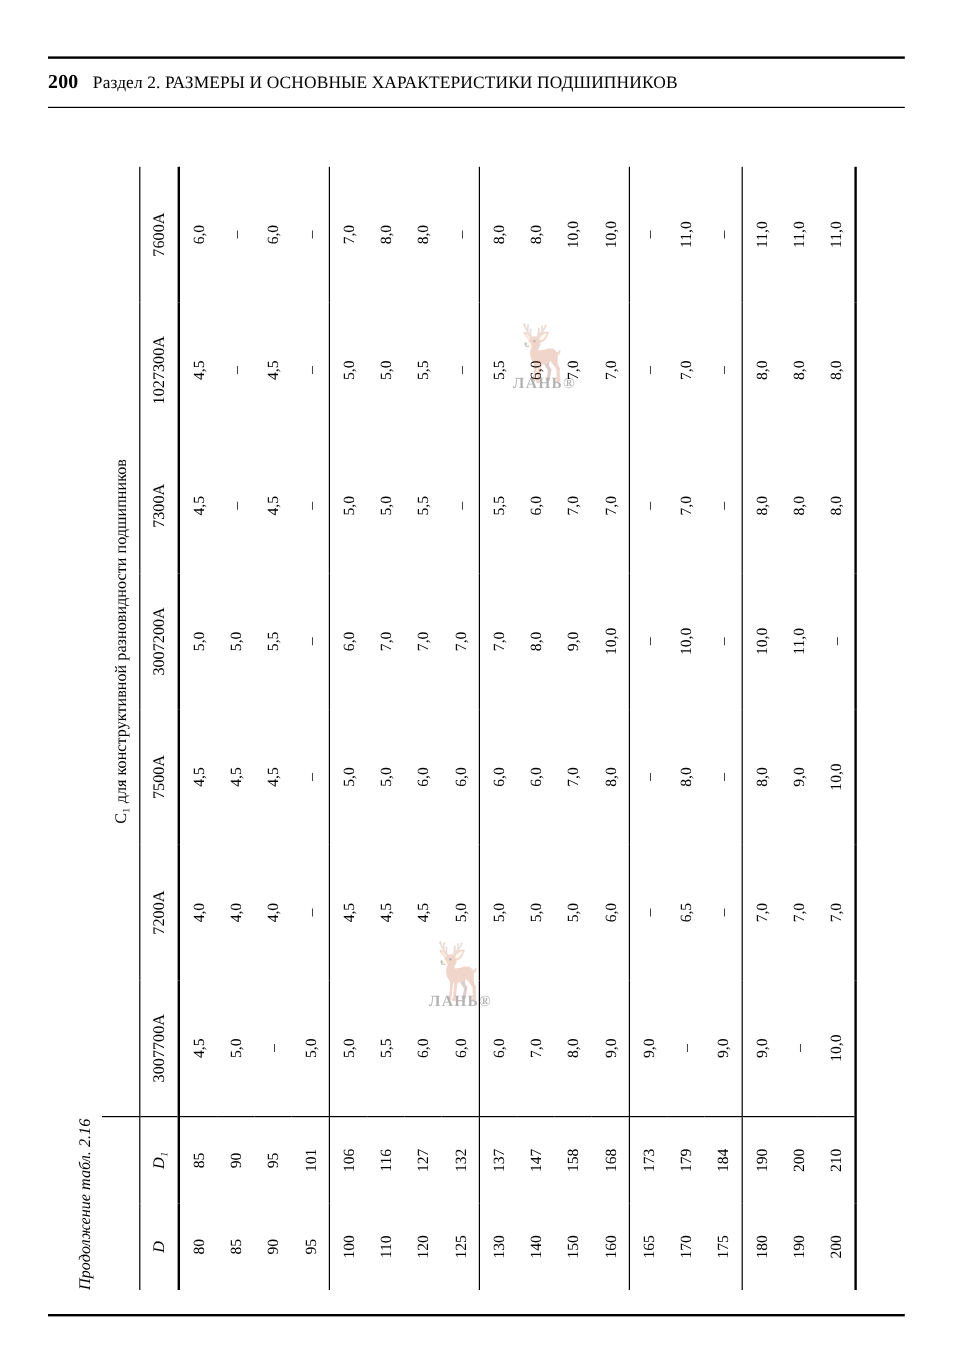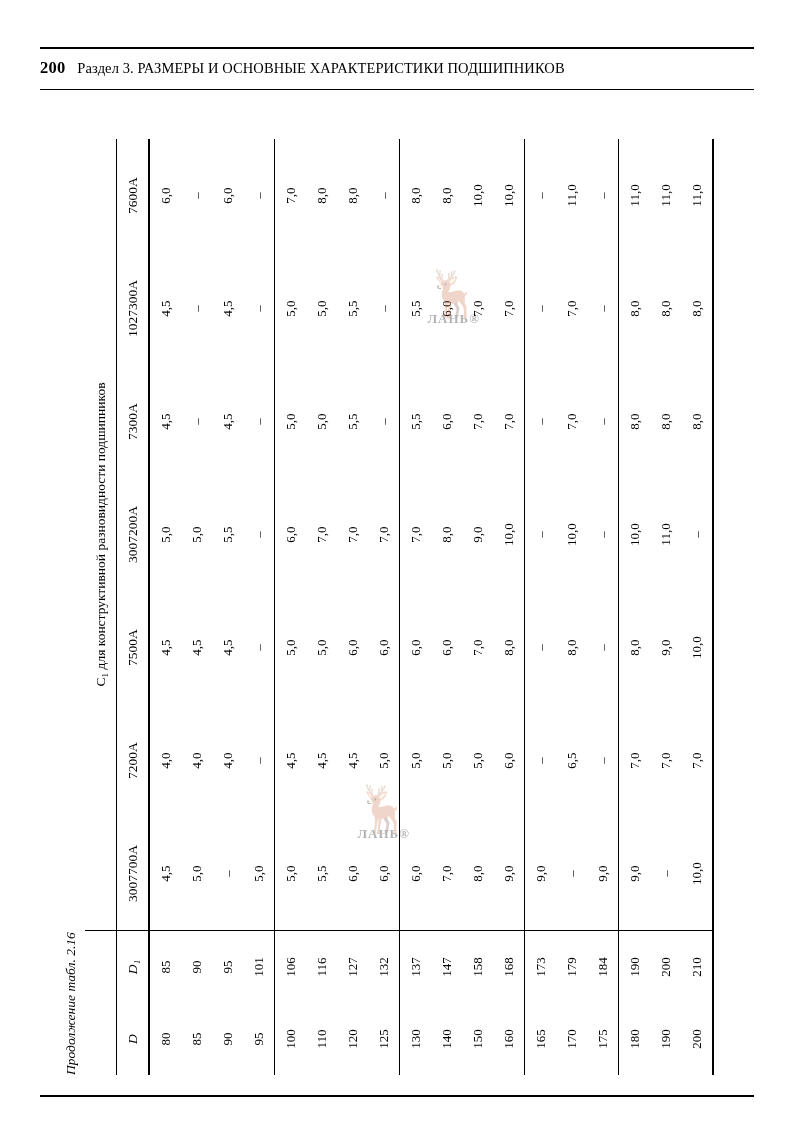--- a/index.html
+++ b/index.html
@@ -162,21 +162,21 @@
 <body>
 
 <div class="page">
 
   <div class="rule-top"></div>
   <div class="rule-under-head"></div>
   <div class="rule-bottom"></div>
 
   <div class="header">
     <span class="page-number">200</span>
-    <span class="header-title">Раздел 3. РАЗМЕРЫ И ОСНОВНЫЕ ХАРАКТЕРИСТИКИ ПОДШИПНИКОВ</span>
+    <span class="header-title">Раздел 2. РАЗМЕРЫ И ОСНОВНЫЕ ХАРАКТЕРИСТИКИ ПОДШИПНИКОВ</span>
   </div>
 
   <div class="rot-wrap">
     <div class="rot-canvas">
       <div class="cont-caption">Продолжение табл. 2.16</div>
       <table class="tbl" id="main-table">
         <thead>
             <tr>
               <th colspan="2" class="hdr-span"></th>
               <th colspan="7" class="hdr-span vline-left">C₁ для конструктивной разновидности подшипников</th>

